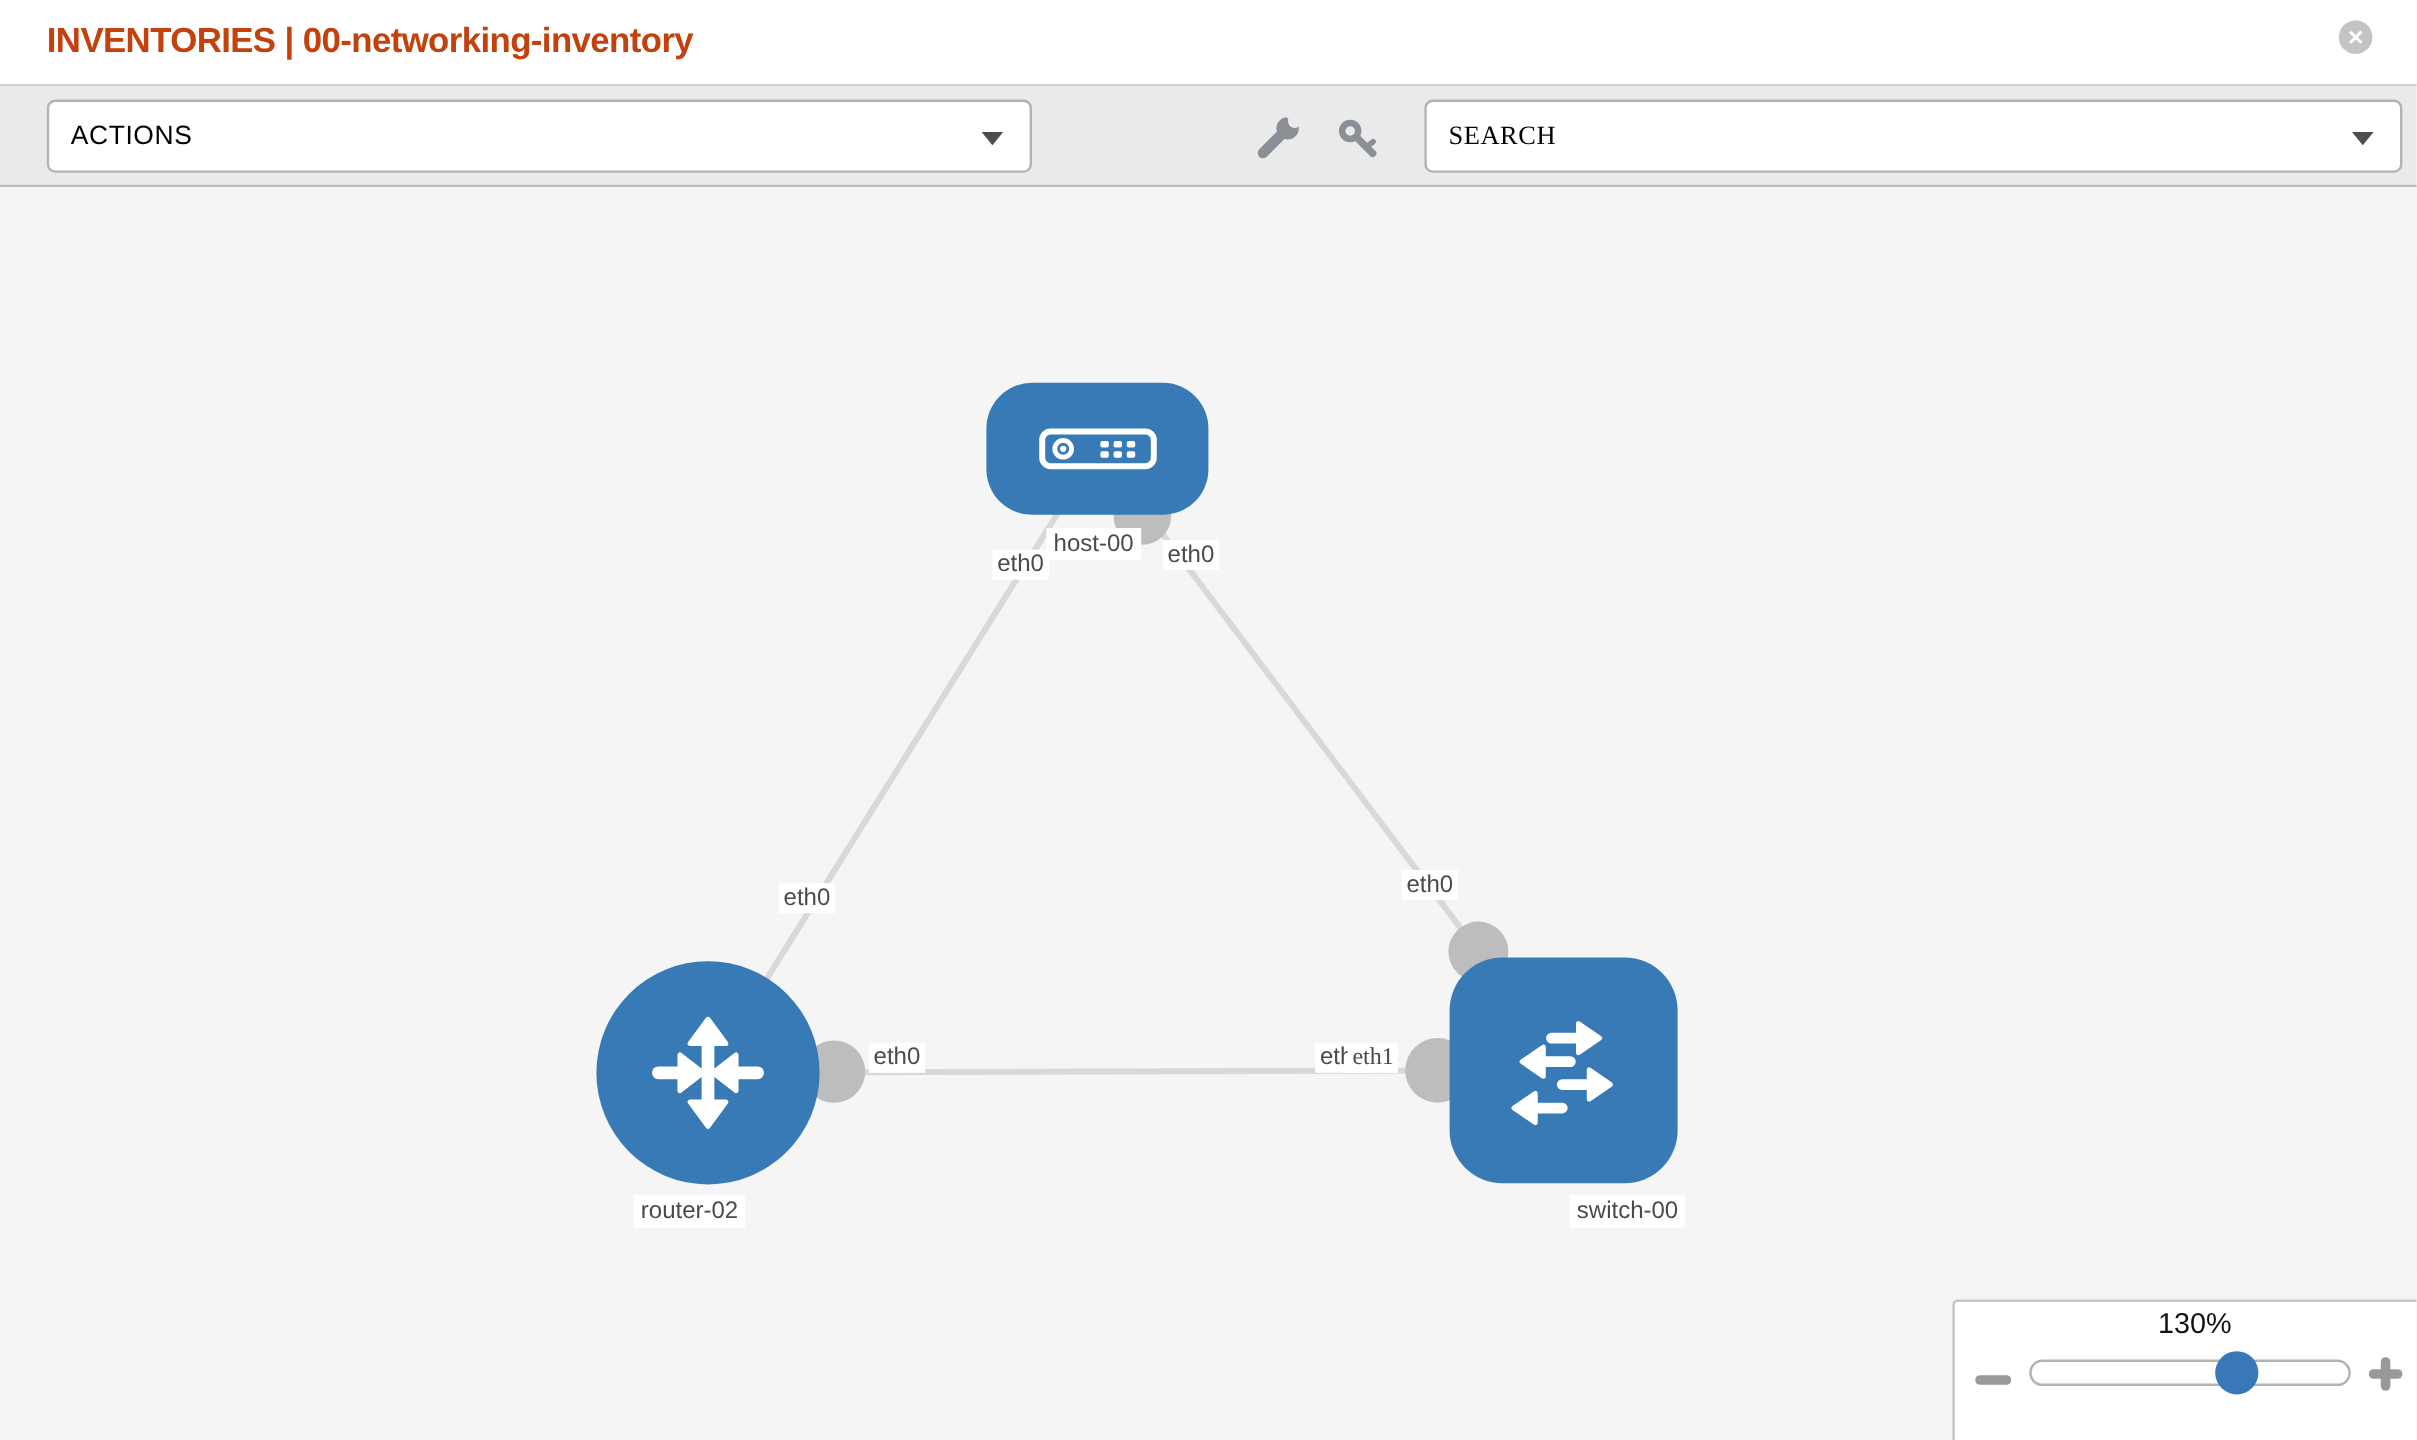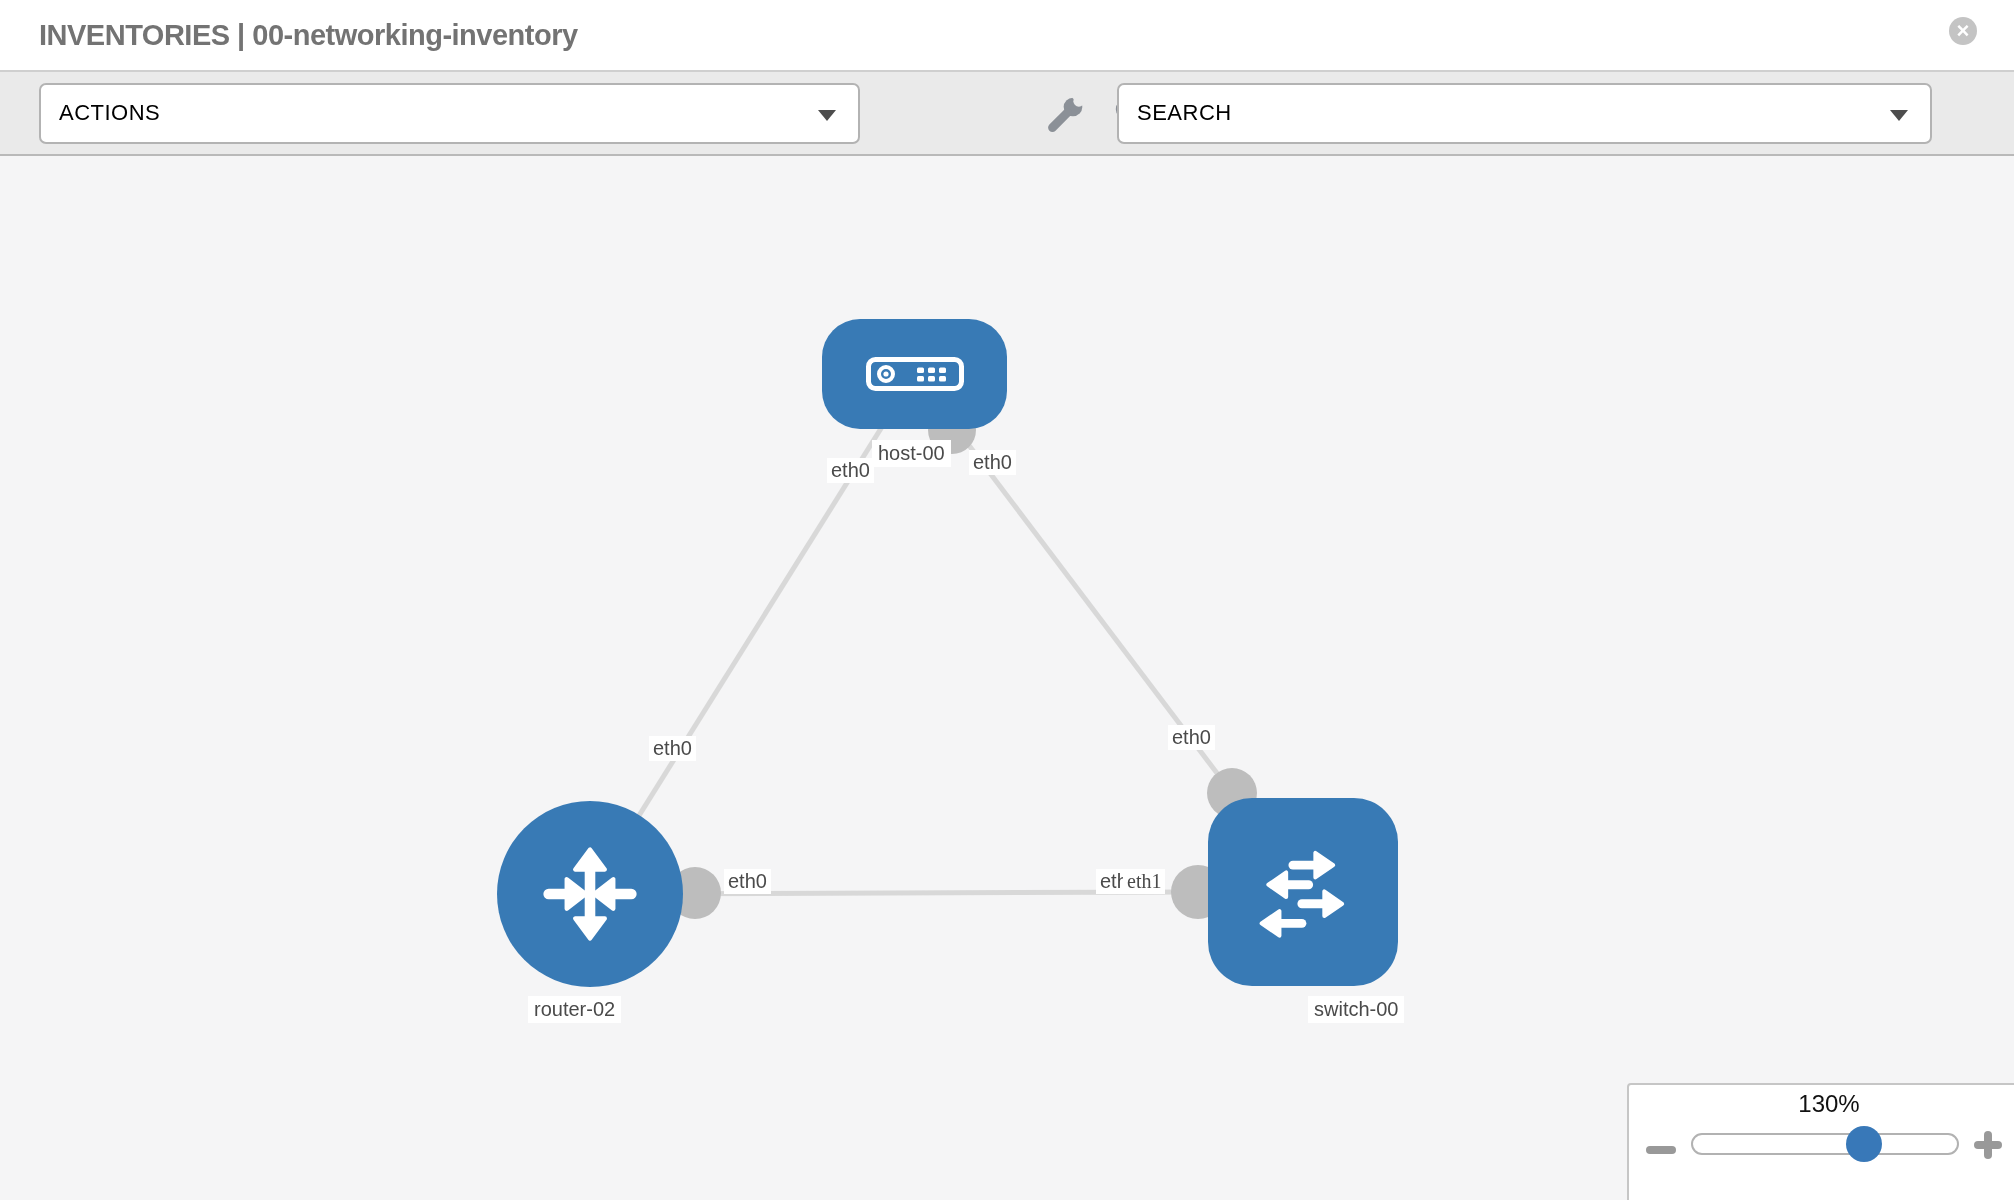--- a/index.html
+++ b/index.html
@@ -7,21 +7,21 @@
     position:relative;width:2014px;height:1200px;overflow:hidden;
     font-family:"Liberation Sans",sans-serif;background:#ffffff;
   }
   
   .header{
     position:absolute;left:0;top:0;width:100%;height:72px;background:#ffffff;
     border-bottom:2px solid #cfcfcf;box-sizing:border-box;
   }
   .page-title{
     position:absolute;left:39px;top:50%;transform:translateY(-50%);
-    font-size:29px;font-weight:bold;color:#737373;letter-spacing:-0.5px;white-space:nowrap;
+    font-size:29px;font-weight:bold;color:#c2410c;letter-spacing:-0.5px;white-space:nowrap;
   }
   .close-btn{
     position:absolute;left:1949px;top:17px;width:28px;height:28px;border-radius:50%;
     background:#c4c4c4;color:#ffffff;font-weight:bold;font-size:22px;line-height:27px;
     text-align:center;cursor:pointer;user-select:none;
   }
   
   .toolbar{
     position:absolute;left:0;top:72px;width:100%;height:84px;background:#eaeaea;
     border-bottom:2px solid #b9b9b9;box-sizing:border-box;
@@ -98,21 +98,21 @@
       <rect x="14.5" y="-1" width="6" height="4.2" fill="#eaeaea" transform="rotate(45 17 1)"></rect>
       <line x1="3.4" y1="16.6" x2="11.2" y2="8.8" stroke="#8b9097" stroke-width="4.6" stroke-linecap="round"></line>
     </svg>
 
     <svg class="tool-icon" style="left:1114px;top:26px;" width="36" height="36" viewBox="0 0 20 20">
       <circle cx="6.2" cy="6.2" r="3.7" fill="none" stroke="#8b9097" stroke-width="3"></circle>
       <line x1="9.2" y1="9.2" x2="16.6" y2="16.6" stroke="#8b9097" stroke-width="3.4" stroke-linecap="round"></line>
       <line x1="13.6" y1="13.6" x2="16.8" y2="11.2" stroke="#8b9097" stroke-width="2.6" stroke-linecap="round"></line>
     </svg>
 
-    <div class="select-box" style="left:1117px;width:815px;">
+    <div class="select-box" style="left:1187px;width:815px;font-family:Liberation Serif, serif;">
       <span>SEARCH</span>
       <span class="select-caret"></span>
     </div>
   </div>
 
   <div class="canvas">
 
     <svg class="links-svg" width="2014" height="1044">
       <line x1="915" y1="218" x2="590" y2="738" stroke="#d8d8d8" stroke-width="5"></line>
       <line x1="915" y1="218" x2="1232" y2="637" stroke="#d8d8d8" stroke-width="5"></line>

